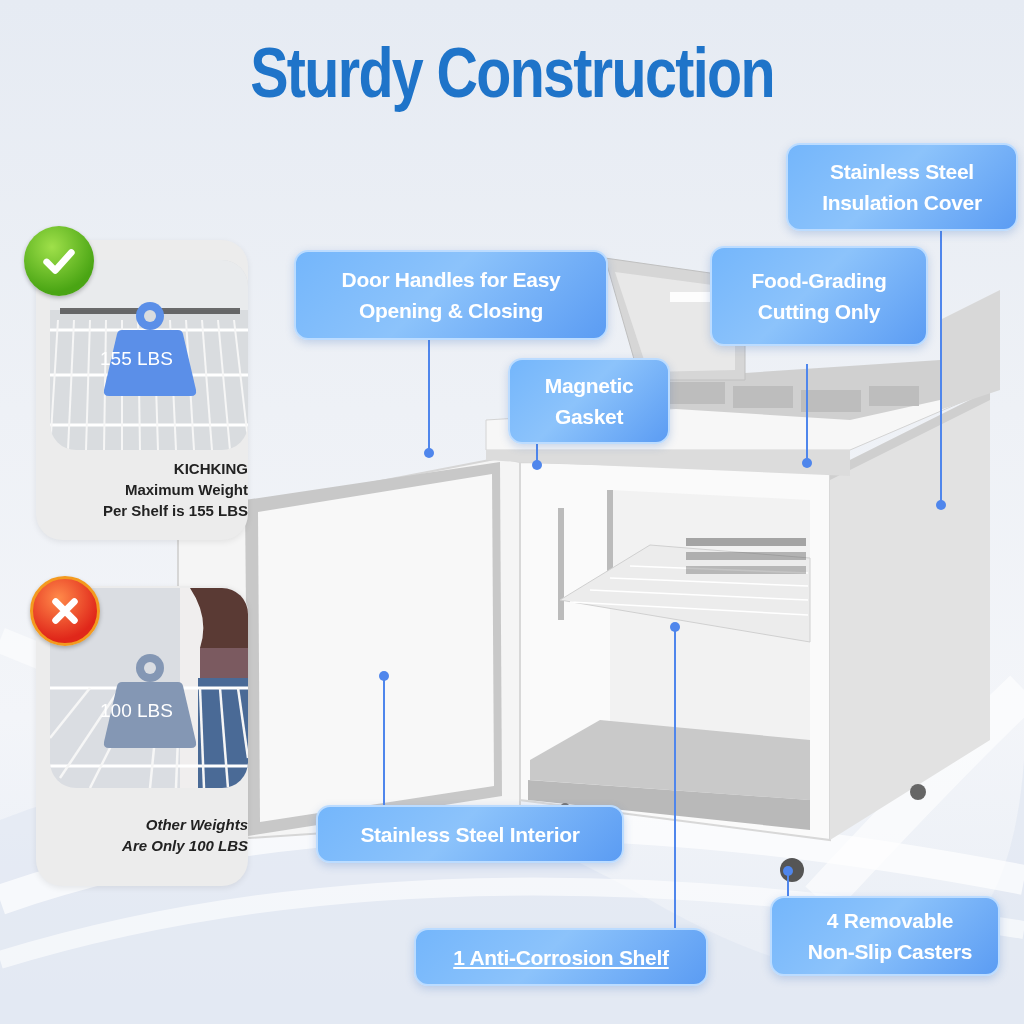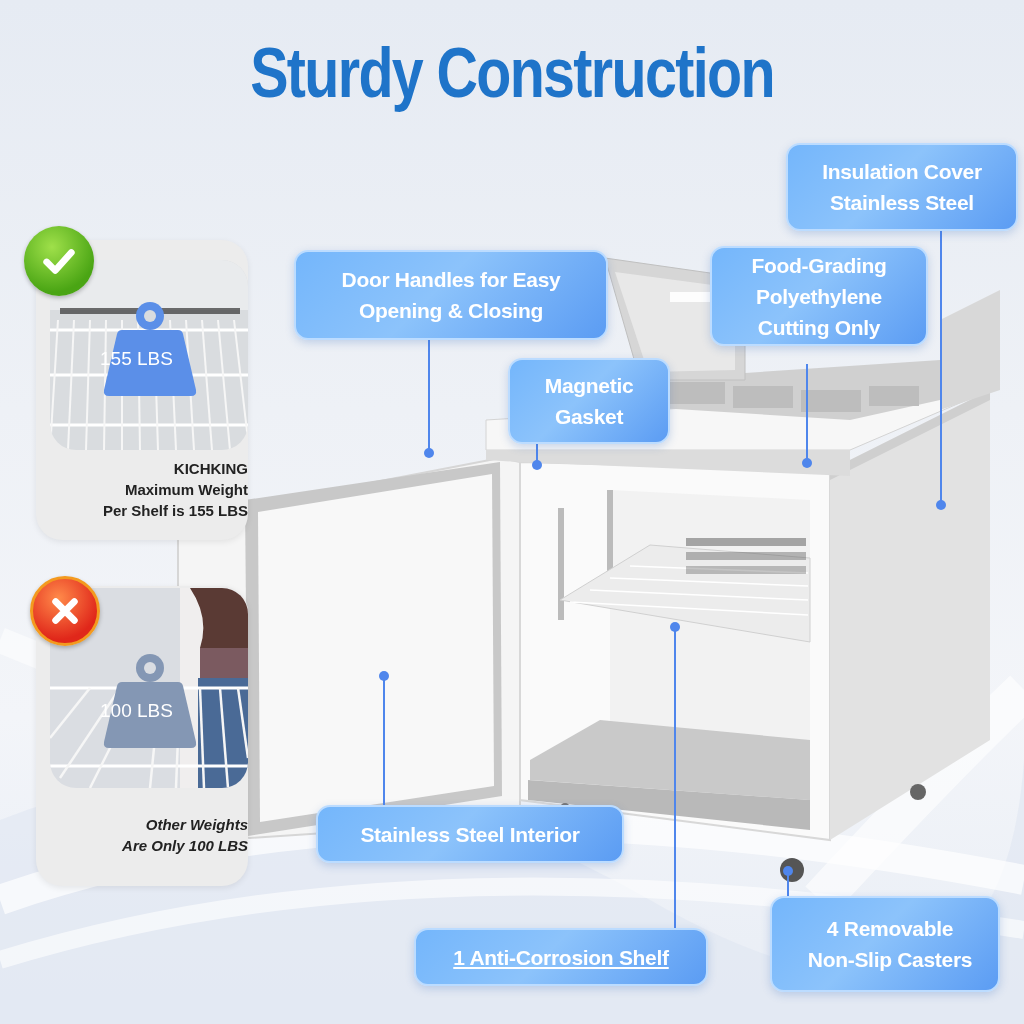--- a/index.html
+++ b/index.html
@@ -261,38 +261,37 @@
 <div class="callout" style="left:508px; top:358px; width:162px; height:86px;">
   <div>
     <div>Magnetic</div>
     <div>Gasket</div>
   </div>
 </div>
 
 <div class="callout" style="left:710px; top:246px; width:218px; height:100px;">
   <div>
     <div>Food-Grading</div>
-    <div>Polyethylene</div>
     <div>Cutting Only</div>
   </div>
 </div>
 
 <div class="callout" style="left:786px; top:143px; width:232px; height:88px;">
   <div>
+    <div>Stainless Steel</div>
     <div>Insulation Cover</div>
-    <div>Stainless Steel</div>
   </div>
 </div>
 
 <div class="callout" style="left:316px; top:805px; width:308px; height:58px;">
   <div>Stainless Steel Interior</div>
 </div>
 
 <div class="callout" style="left:414px; top:928px; width:294px; height:58px;text-decoration:underline;">
   <div>1 Anti-Corrosion Shelf</div>
 </div>
 
-<div class="callout" style="left:770px; top:896px; width:230px; height:96px;padding-left:20px;">
+<div class="callout" style="left:770px; top:896px; width:230px; height:80px;padding-left:20px;">
   <div>
     <div>4 Removable</div>
     <div>Non-Slip Casters</div>
   </div>
 </div>
 
 </body></html>

